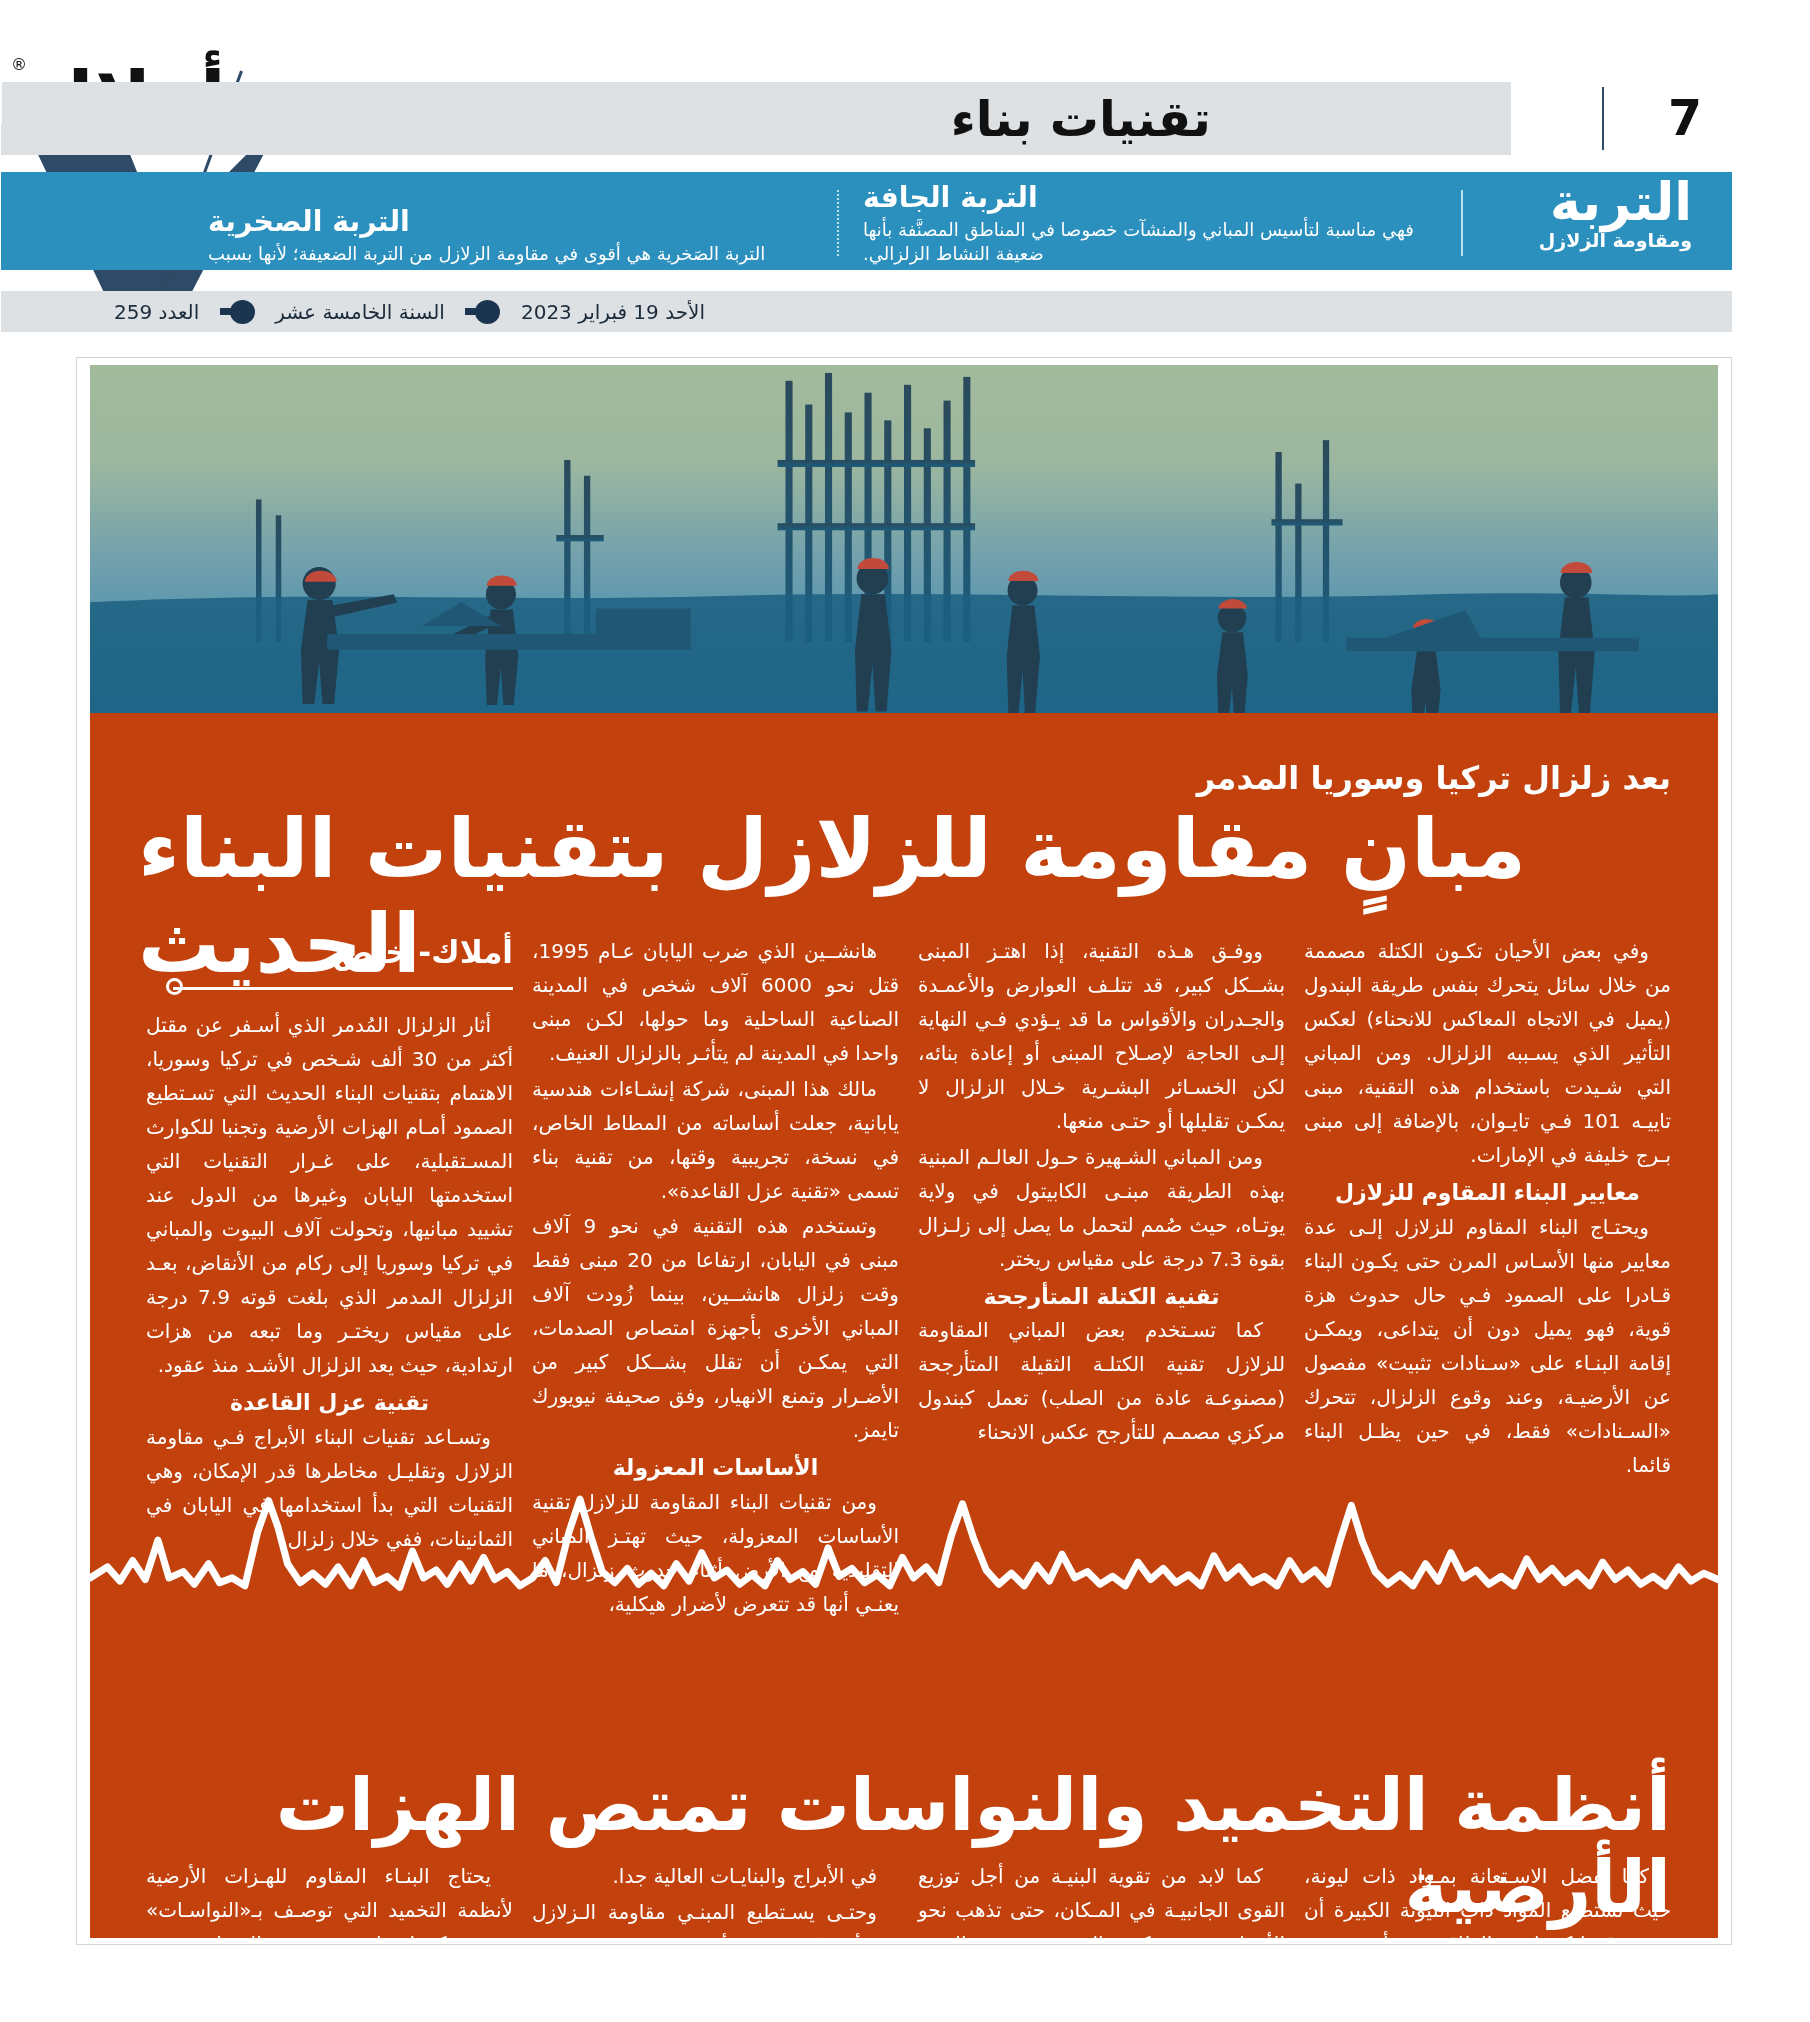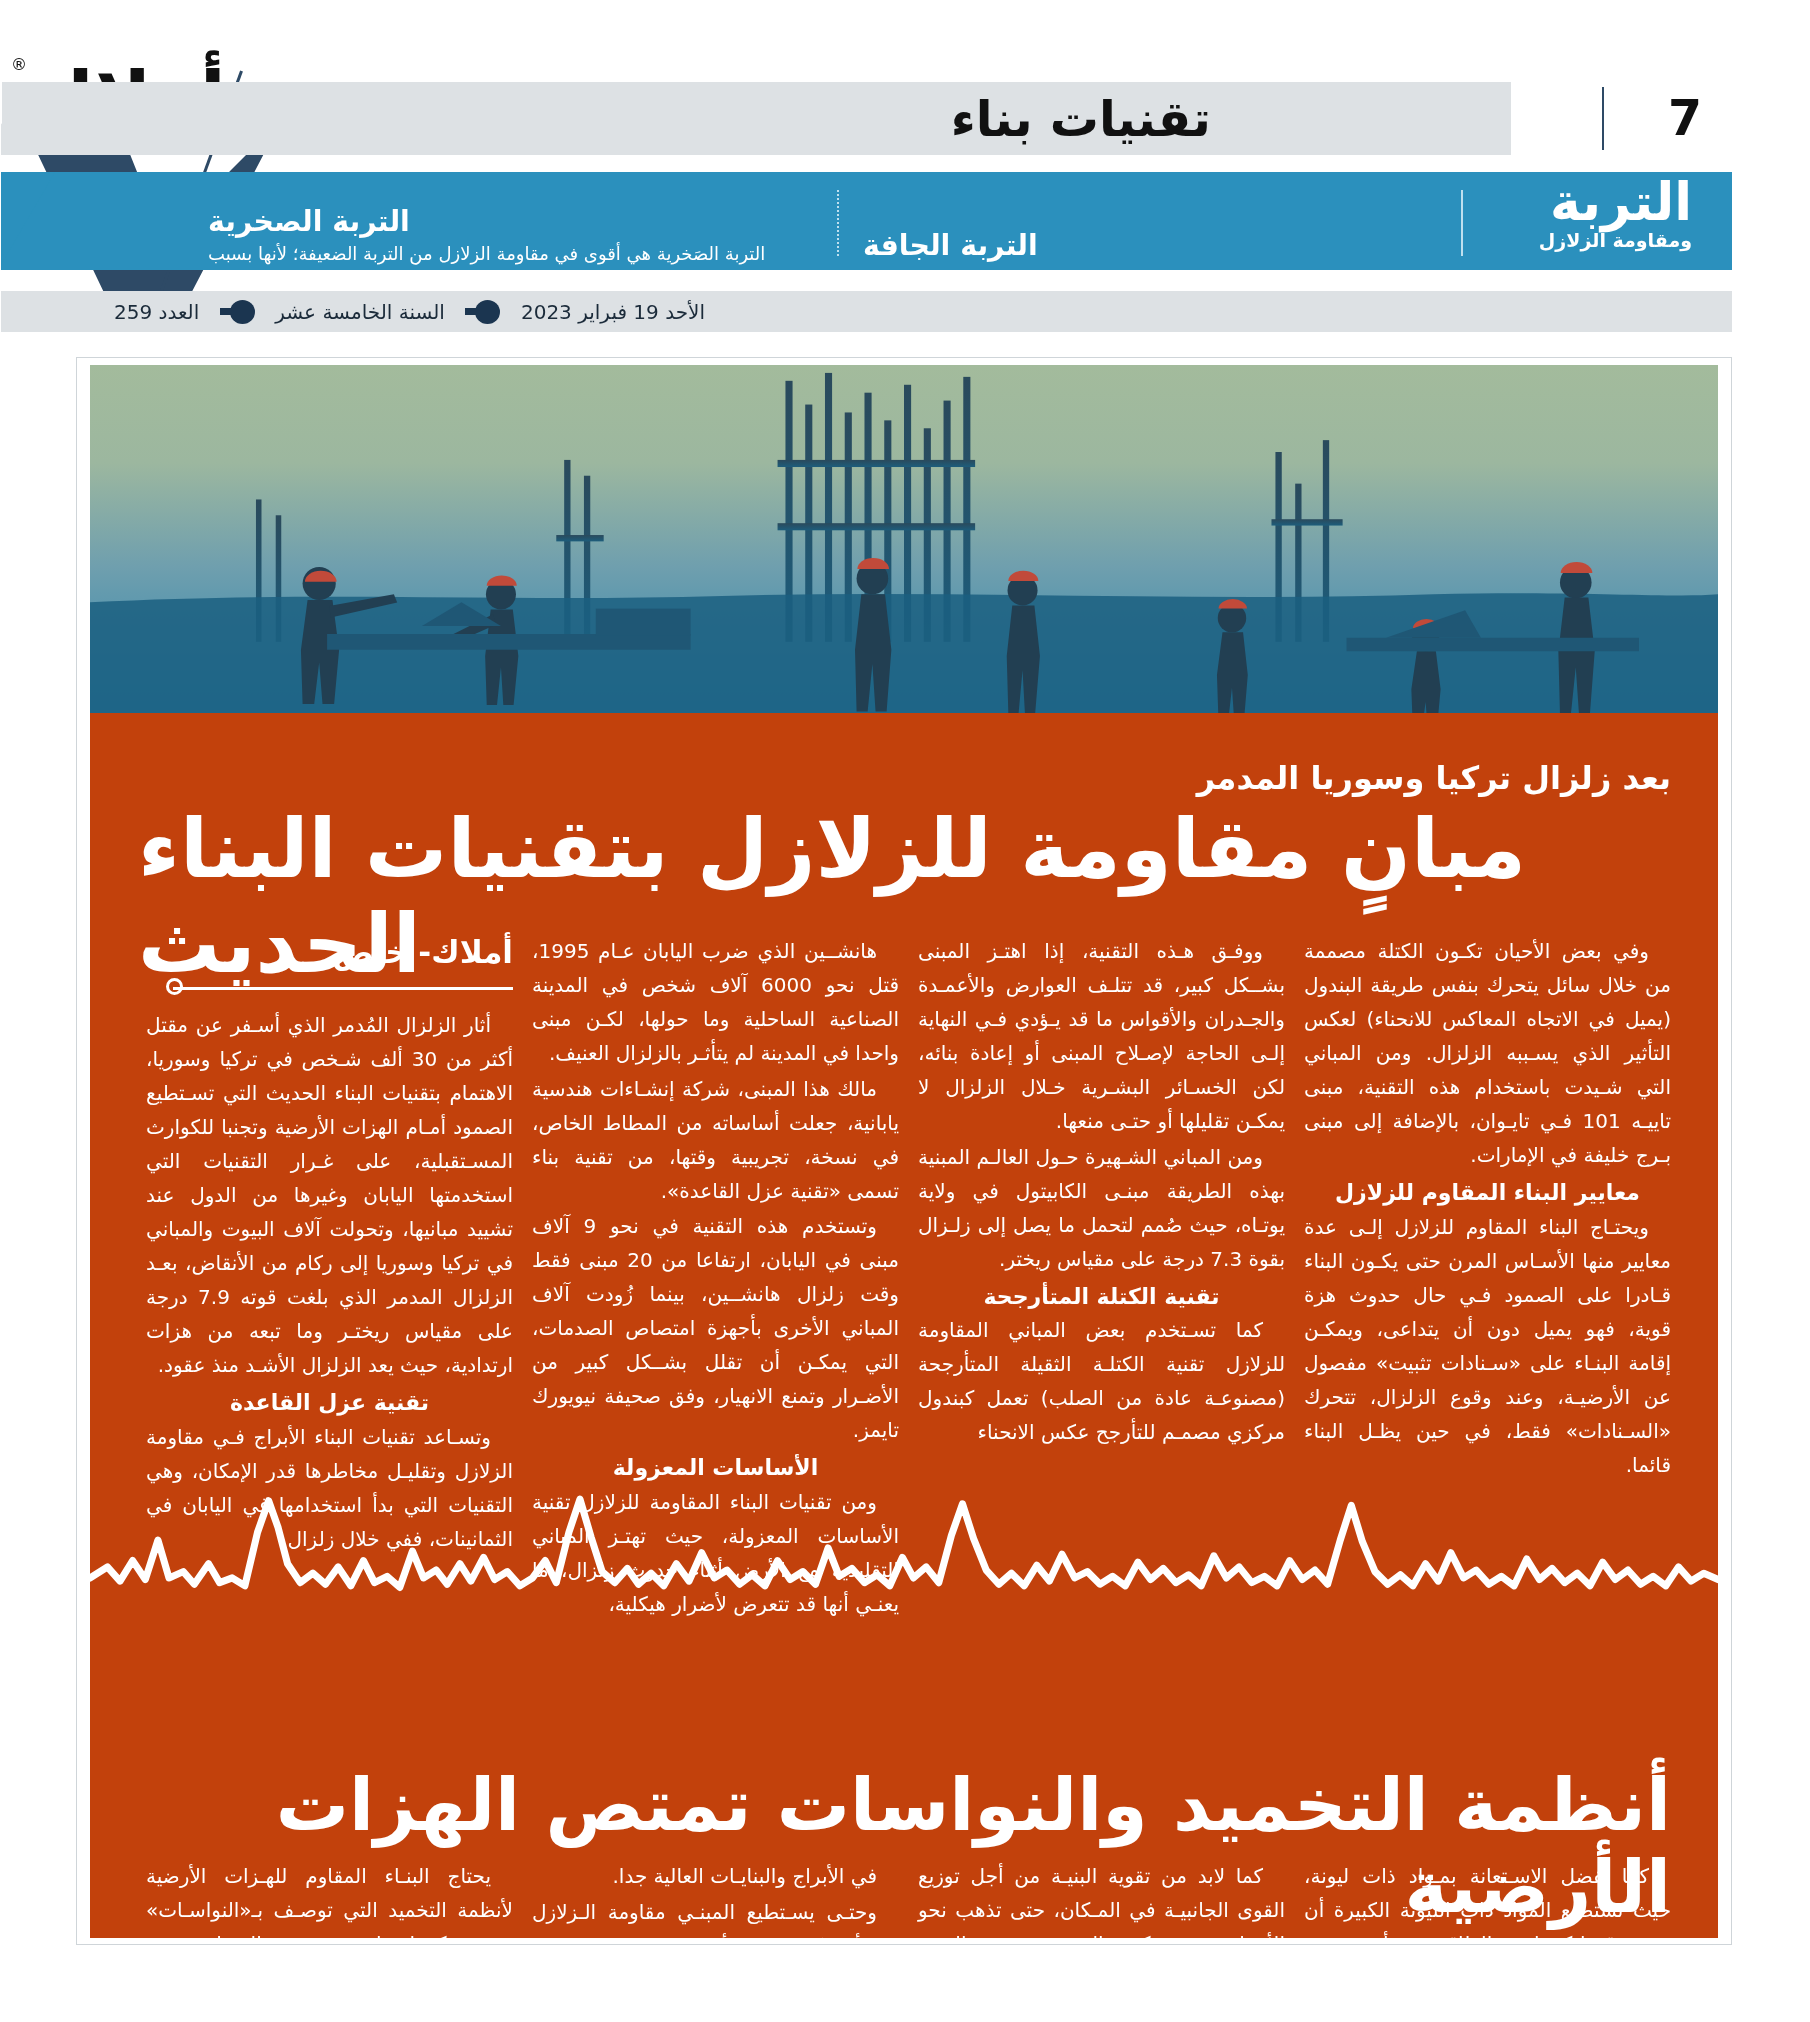--- a/index.html
+++ b/index.html
@@ -88,21 +88,21 @@
   .soil-main .s{ font-size:19px; font-weight:bold; color:#fff; margin-top:4.7px;}
   .soil-div{ position:absolute; top:190px; width:1.6px; height:66px; background:#bfe0ef; }
   .soil-div.d1{ right:348px; }
   .soil-div.d2{ right:972px; background:none;
     border-right:2.4px dotted #bfe0ef; width:0; }
   .soil-col{ position:absolute; top:180px; text-align:right; }
   .soil-col .h{ font-size:28.4px; font-weight:bold; color:#fff; line-height:35px; }
   .soil-col .b{ font-size:18px; color:#fff; line-height:24px; margin-top:3.2px; }
   .soil-col.c1{ right:379px; width:569px; }
   .soil-col.c2{ right:1003px; width:600px;margin-top:24px; }
-  .soil-col.c1 .h, .soil-col.c1 .b{ text-align:left;margin-top:48px; }
+  .soil-col.c1 .h, .soil-col.c1 .b{ text-align:left; }
   .soil-col.c2 .h, .soil-col.c2 .b{ text-align:left; }
 
   
   .date-strip{
     position:absolute; top:291px; right:79px; width:1732px; height:41px;
     background:#dde1e4;
   }
   .date-inner{
     position:absolute; top:291px; right:1106px; height:41px;
     display:flex; align-items:center; gap:20.5px; direction:rtl;

